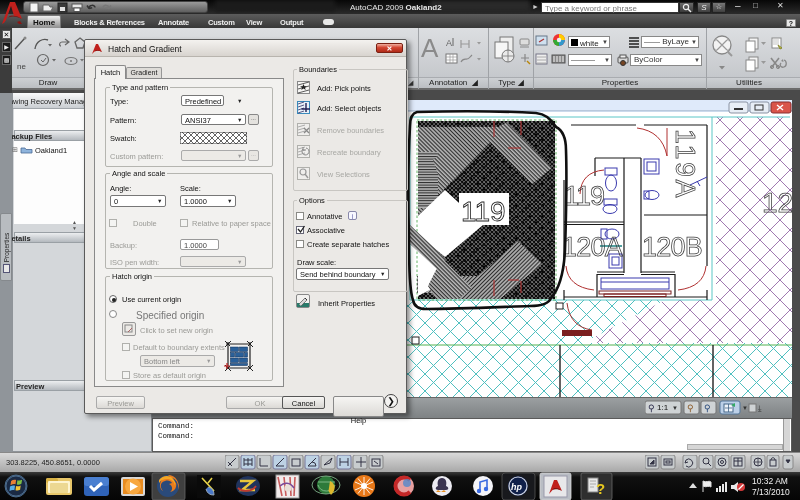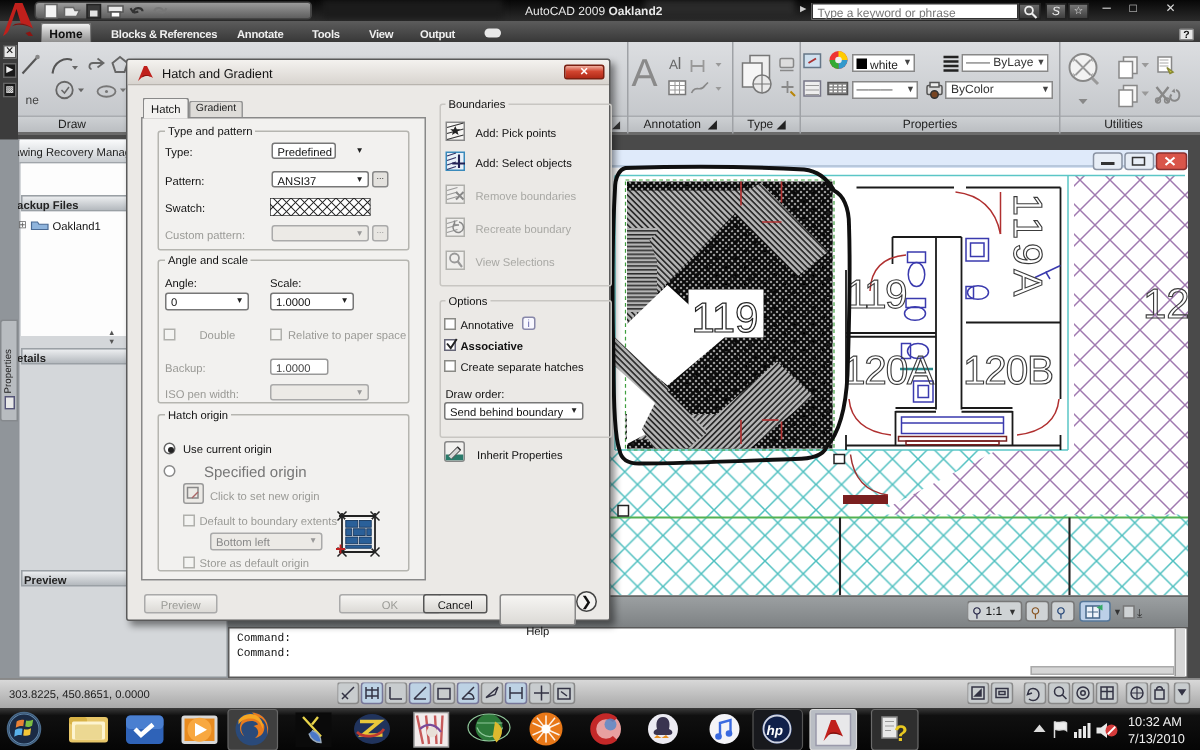--- a/index.html
+++ b/index.html
@@ -42,21 +42,21 @@
 <div class="abs" style="left:697px;top:2px;width:14px;height:11px;background:linear-gradient(#777,#3f3f3f);border:1px solid #222;color:#eee;font-size:8px;text-align:center;font-style:italic;">S</div>
 <div class="abs" style="left:712px;top:2px;width:14px;height:11px;background:linear-gradient(#777,#3f3f3f);border:1px solid #222;color:#eee;font-size:7px;text-align:center;">☆</div>
 <div class="tx" style="left:735px;top:0px;color:#ddd;font-size:10px;">–</div>
 <div class="tx" style="left:753px;top:1px;color:#ddd;font-size:8px;">□</div>
 <div class="tx" style="left:777px;top:1px;color:#ddd;font-size:8px;">✕</div>
 
 <div class="abs" style="left:0;top:14px;width:800px;height:14px;background:linear-gradient(#5c5c5c,#383838);"></div>
 <div class="abs" style="left:27px;top:15px;width:34px;height:13px;background:linear-gradient(#efefef,#b9b9b9 55%,#8f8f8f);border:1px solid #777;border-bottom:none;border-radius:2px 2px 0 0;color:#111;font-size:8px;font-weight:bold;text-align:center;padding-top:2px;">Home</div>
 <div class="tx" style="left:74px;top:18px;color:#f0f0f0;font-size:7.5px;font-weight:bold;letter-spacing:-0.2px;">Blocks &amp; References</div>
 <div class="tx" style="left:158px;top:18px;color:#f0f0f0;font-size:7.5px;font-weight:bold;letter-spacing:-0.2px;">Annotate</div>
-<div class="tx" style="left:208px;top:18px;color:#f0f0f0;font-size:7.5px;font-weight:bold;letter-spacing:-0.2px;">Tools</div>
+<div class="tx" style="left:208px;top:18px;color:#f0f0f0;font-size:7.5px;font-weight:bold;letter-spacing:-0.2px;">Custom</div>
 <div class="tx" style="left:246px;top:18px;color:#f0f0f0;font-size:7.5px;font-weight:bold;letter-spacing:-0.2px;">View</div>
 <div class="tx" style="left:280px;top:18px;color:#f0f0f0;font-size:7.5px;font-weight:bold;letter-spacing:-0.2px;">Output</div>
 <div class="abs" style="left:323px;top:19px;width:11px;height:6px;background:#e8e8e8;border-radius:3px;"></div>
 <div class="abs" style="left:786px;top:19px;width:10px;height:8px;background:#e8e8e8;border:1px solid #888;border-radius:1px;color:#111;font-size:7px;font-weight:bold;text-align:center;line-height:8px;">?</div>
 
 <svg class="abs" style="left:0;top:0" width="24" height="26" viewBox="0 0 24 26">
   <path d="M2 24 L10 2 L15 2 L22 19 C18 16 14 15 10 16 L14 16 L11 6 L6 20 C5 22 4 23 2 24 Z" fill="#c0201c"></path>
   <path d="M22 19 C17 16.5 13 15.8 8 17.5 L10 16 C14 15 18 16 22 19 Z" fill="#7d100d"></path>
   <path d="M17 22 l2 2 l3 0 l-2 -3 Z" fill="#8b1512"></path>
 </svg>
@@ -662,24 +662,24 @@
 
   <div class="abs" style="left:208px;top:160px;width:115px;height:92px;border:1px solid #c8c6c2;border-radius:2px;"></div>
   <div class="tx" style="left:212px;top:156px;font-size:7.5px;color:#111;background:#ebe9e6;padding:0 2px;">Options</div>
   <div class="abs" style="left:211px;top:172px;width:8px;height:8px;background:#fff;border:1px solid #8a8a86;"></div>
   <div class="tx" style="left:222px;top:172px;font-size:7.5px;color:#111;">Annotative</div>
   <div class="abs" style="left:263px;top:171px;width:9px;height:9px;border:1px solid #88a;border-radius:2px;color:#66a;font-size:7px;text-align:center;line-height:9px;background:#f8f8ff;">i</div>
   <div class="abs" style="left:211px;top:186px;width:8px;height:8px;background:#fff;border:1px solid #667;"></div>
   <svg class="abs" style="left:211px;top:184px" width="10" height="10">
         <path d="M2 5 l2.5 3 l4 -6" stroke="#222" stroke-width="1.3" fill="none"></path>
       </svg>
-  <div class="tx" style="left:222px;top:186px;font-size:7.5px;color:#111;font-weight:bold;">Associative</div>
+  <div class="tx" style="left:222px;top:186px;font-size:7.5px;color:#111;">Associative</div>
   <div class="abs" style="left:211px;top:200px;width:8px;height:8px;background:#fff;border:1px solid #8a8a86;"></div>
   <div class="tx" style="left:222px;top:200px;font-size:7.5px;color:#111;">Create separate hatches</div>
-  <div class="tx" style="left:212px;top:218px;font-size:7.5px;color:#111;">Draw order:</div>
+  <div class="tx" style="left:212px;top:218px;font-size:7.5px;color:#111;">Draw scale:</div>
   <div class="abs" style="left:211px;top:228px;width:93px;height:12px;background:#fff;border:1px solid #777;border-radius:2px;font-size:7.5px;color:#111;padding:1px 0 0 3px;">Send behind boundary</div>
   <div class="tx" style="left:295px;top:231px;font-size:5.5px;color:#222;">▼</div>
 
   <div class="abs" style="left:211px;top:254px;width:14px;height:14px;background:#f2f1ef;border:1px solid #888;border-radius:2px;"></div>
   <svg class="abs" style="left:212px;top:255px" width="12" height="12">
         <rect x="0" y="8" width="12" height="4" fill="#2a7a6a"></rect>
         <path d="M2 9 l6 -6 l2 2 l-6 6" fill="#d8d8d8" stroke="#555" stroke-width="0.7"></path>
         <path d="M8 3 l2 2" stroke="#333"></path>
       </svg>
   <div class="tx" style="left:233px;top:259px;font-size:7.5px;color:#111;">Inherit Properties</div>

